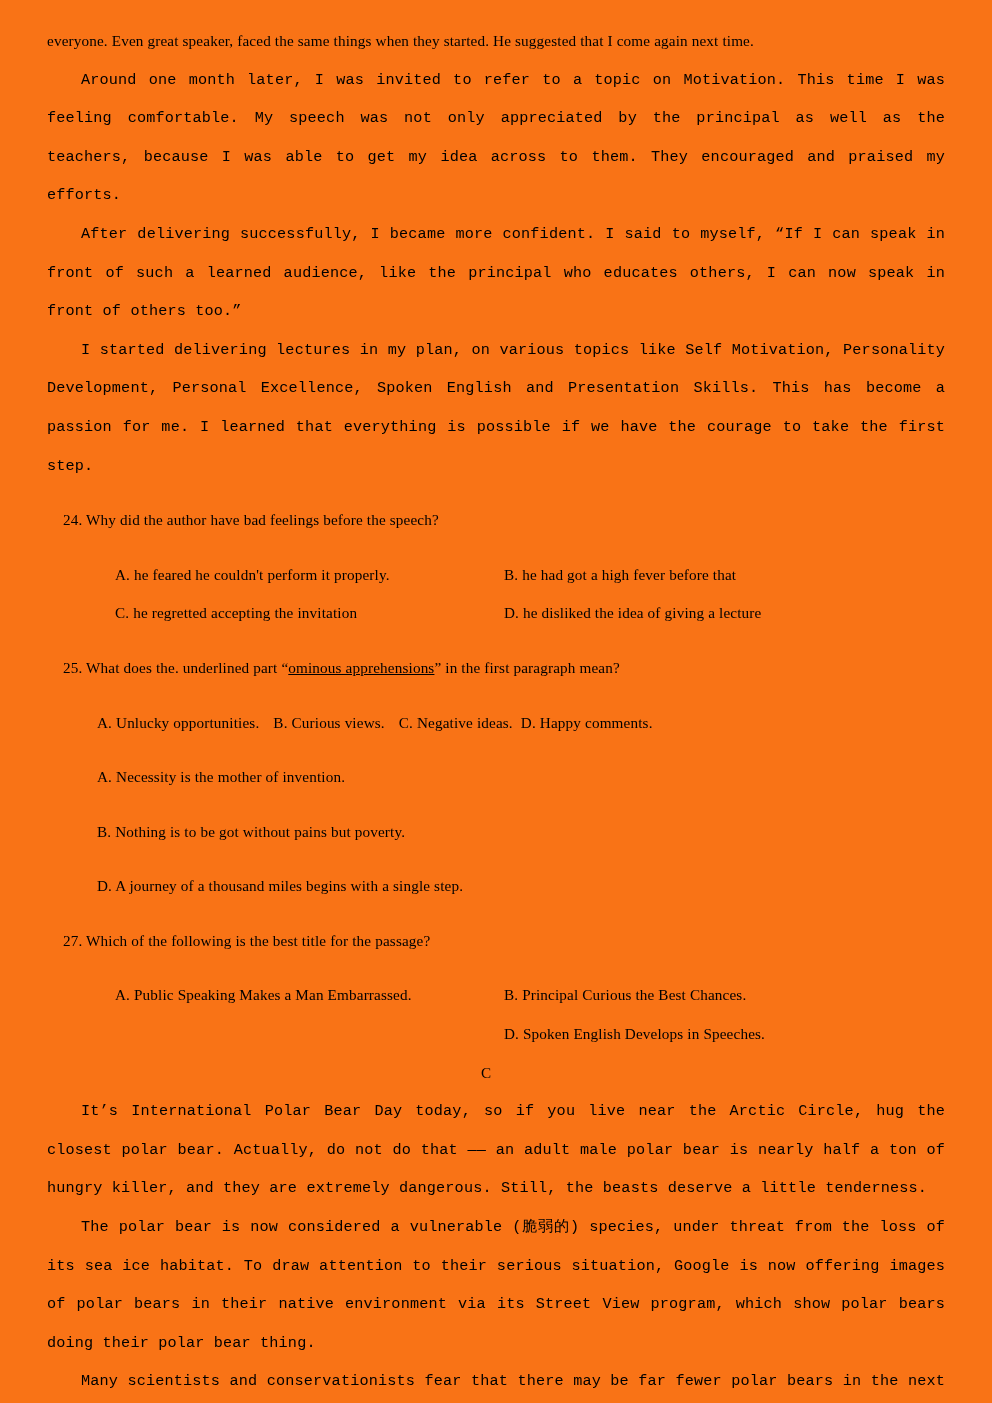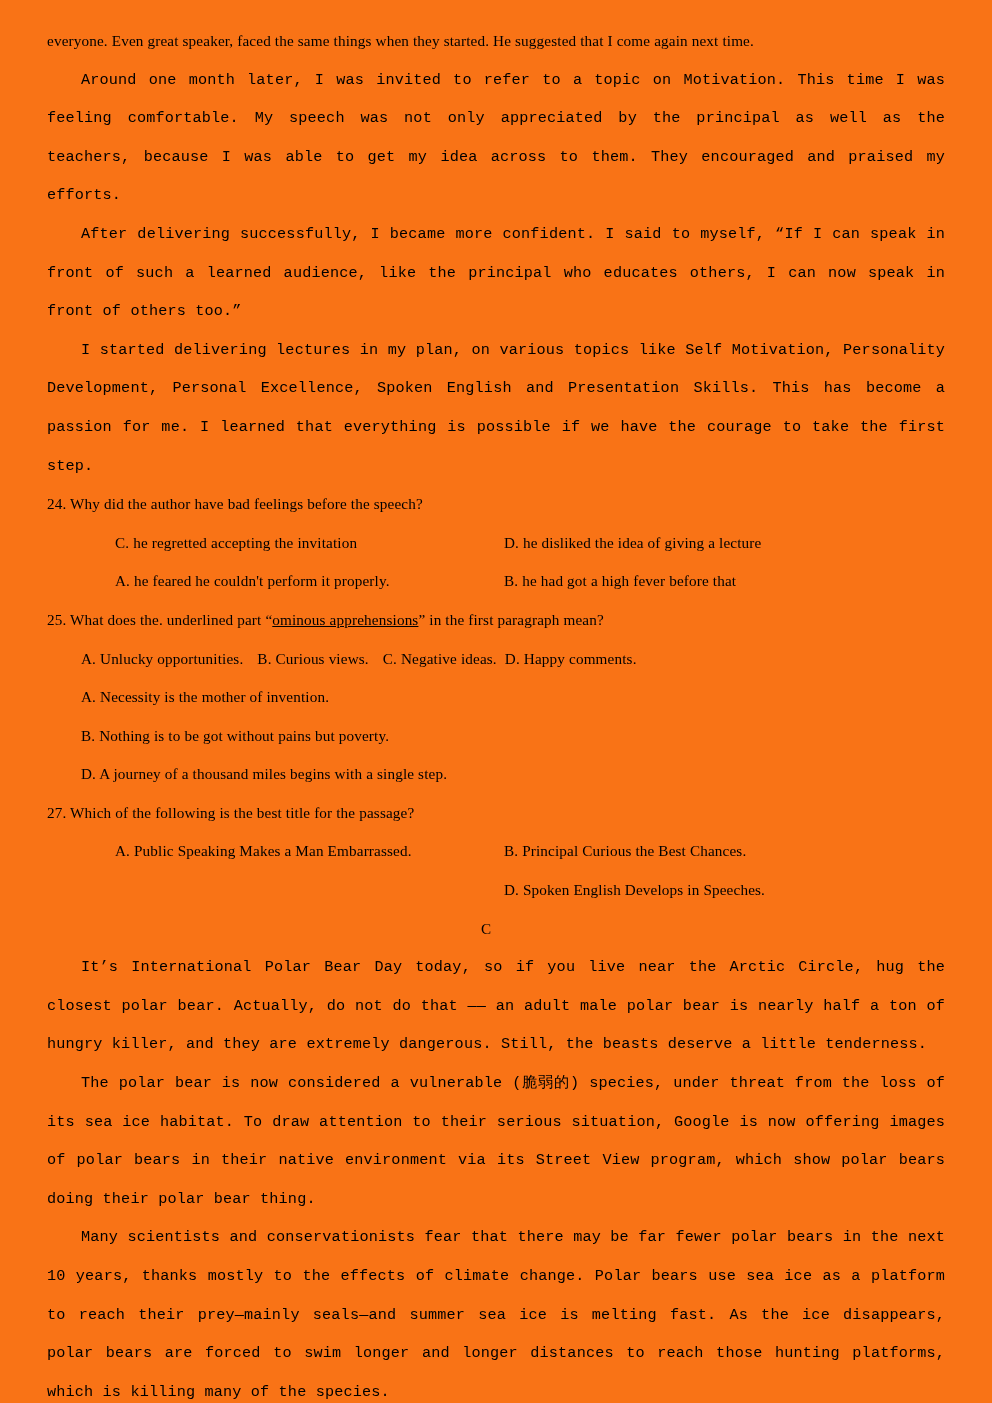--- a/index.html
+++ b/index.html
@@ -28,21 +28,21 @@
     margin: 0;
     letter-spacing: 0.15px;
   }
   .indent {
     text-indent: 34px;
     font-family: Liberation Mono, monospace;
   }
   .q {
     font-size: 15.2px;
     line-height: 38.6px;
-    margin: 0;
+    margin: 16px;
     letter-spacing: 0.15px;
   }
   .opts {
     font-size: 15.2px;
     line-height: 38.6px;
     margin: 0;
     padding-left: 34px;
     letter-spacing: 0.15px;
     position: relative;
   }
@@ -92,26 +92,26 @@
 
   <p class="para indent">Around one month later, I was invited to refer to a topic on Motivation. This time I was feeling comfortable. My speech was not only appreciated by the principal as well as the teachers, because I was able to get my idea across to them. They encouraged and praised my efforts.</p>
 
   <p class="para indent">After delivering successfully, I became more confident. I said to myself, “If I can speak in front of such a learned audience, like the principal who educates others, I can now speak in front of others too.”</p>
 
   <p class="para indent">I started delivering lectures in my plan, on various topics like Self Motivation, Personality Development, Personal Excellence, Spoken English and Presentation Skills. This has become a passion for me. I learned that everything is possible if we have the courage to take the first step.</p>
 
   <p class="q">24. Why did the author have bad feelings before the speech?</p>
   <div class="opts">
     <span class="opt-row">
+      <span class="opt-a">A. he feared he couldn't perform it properly.</span>
+      <span class="opt-b">B. he had got a high fever before that</span>
+    </span>
+    <span class="opt-row">
       <span class="opt-a">C. he regretted accepting the invitation</span>
       <span class="opt-b">D. he disliked the idea of giving a lecture</span>
-    </span>
-    <span class="opt-row">
-      <span class="opt-a">A. he feared he couldn't perform it properly.</span>
-      <span class="opt-b">B. he had got a high fever before that</span>
     </span>
   </div>
 
   <p class="q"><span>25. What does the. underlined part “</span><span class="underlined">ominous apprehensions</span><span>” in the first paragraph mean?</span></p>
   <p class="q opt-inline"><span>A. Unlucky opportunities.</span><span class="sp1"></span><span>B. Curious views.</span><span class="sp2"></span><span>C. Negative ideas.</span><span class="sp3"></span><span>D. Happy comments.</span></p>
 
   <p class="q single">A. Necessity is the mother of invention.</p>
   <p class="q single">B. Nothing is to be got without pains but poverty.</p>
   <p class="q single">D. A journey of a thousand miles begins with a single step.</p>
 

